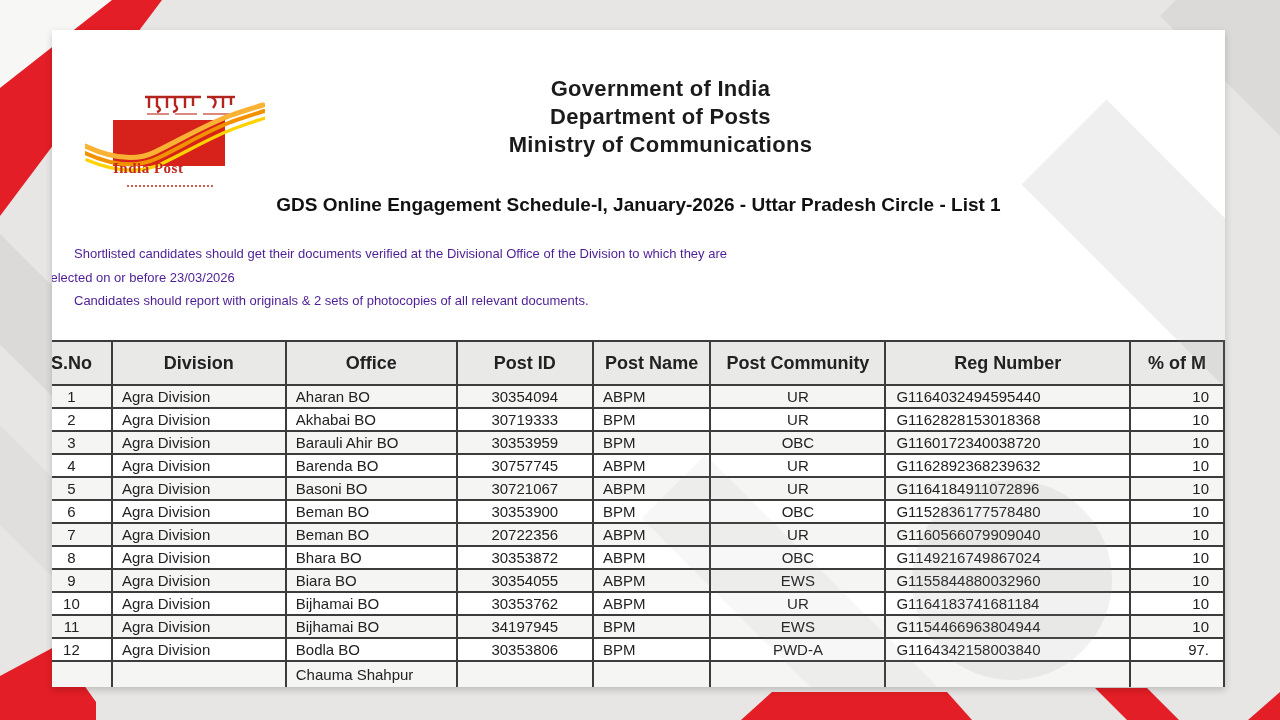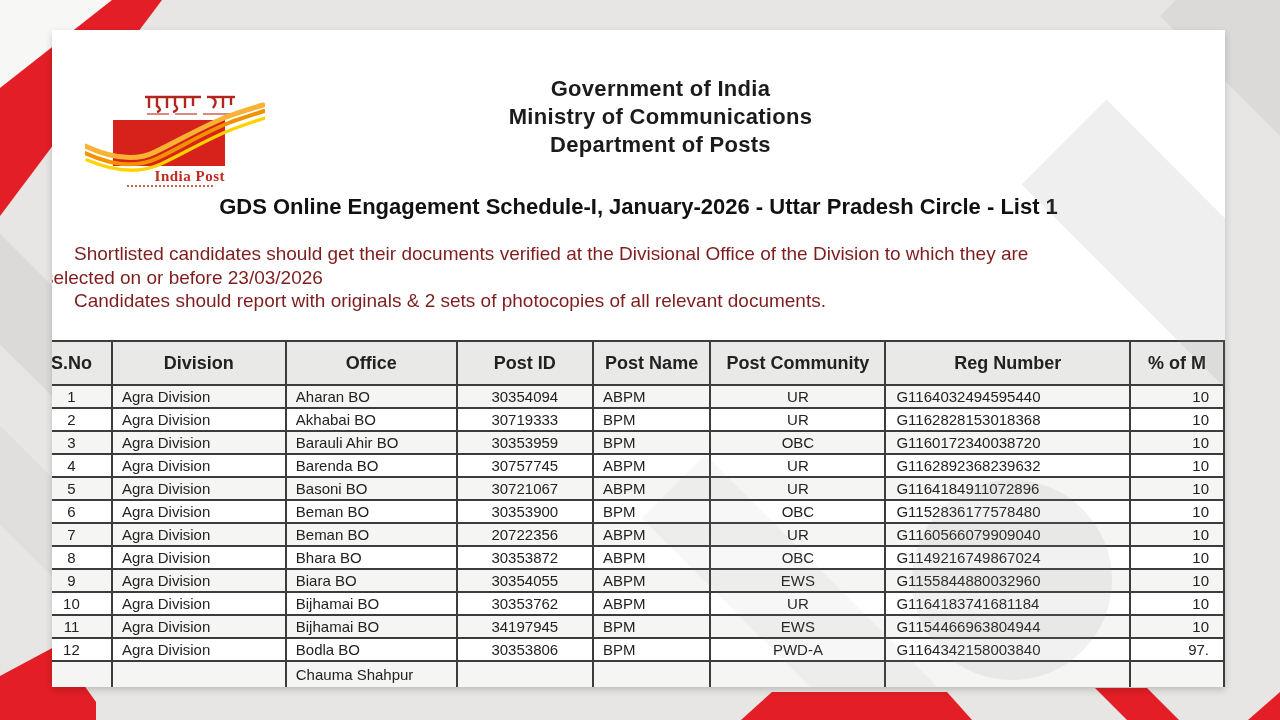--- a/index.html
+++ b/index.html
@@ -28,33 +28,33 @@
   .br-band{background:var(--accent_red);clip-path:polygon(1095px 688px,1147px 688px,1179px 720px,1127px 720px);}
   .br-corner{background:var(--accent_red);clip-path:polygon(1280px 692px,1280px 720px,1248px 720px);}
 
   
   .page{position:absolute;left:52px;top:30px;width:1173px;height:657px;background:var(--page_bg);
         overflow:hidden;box-shadow:0 3px 7px rgba(0,0,0,.18);}
 
   
   .logo{position:absolute;left:33px;top:58px;width:180px;height:130px;}
   .logo svg{position:absolute;left:0;top:0;}
-  .logo-name{position:absolute;left:28px;top:80px;width:112px;text-align:right;
+  .logo-name{position:absolute;left:28px;top:72px;width:112px;text-align:left;
              font-family:"Liberation Serif",serif;font-weight:bold;font-size:15px;
              color:var(--logo_text_red);letter-spacing:.5px;}
   .logo-tagline{position:absolute;left:42px;top:97px;width:86px;border-top:2px dotted #c0392b;opacity:.8;}
 
   
   .gov-block{position:absolute;left:0;top:45px;width:100%;text-align:center;
              font-weight:bold;font-size:22px;line-height:28px;color:var(--text_dark);letter-spacing:.3px;margin-left:22px;}
   .doc-title{position:absolute;left:0;top:164px;width:100%;text-align:center;
-             font-weight:bold;font-size:22px;color:#111;}
-
-  
-  .notes{position:absolute;left:0;top:212px;width:1140px;font-size:19px;line-height:23.5px;color:#7f1d1d;}
+             font-weight:bold;font-size:19px;color:#111;}
+
+  
+  .notes{position:absolute;left:0;top:212px;width:1140px;font-size:13px;line-height:23.5px;color:#4c1d95;}
   .notes .n1,.notes .n3{padding-left:22px;}
   .notes .n2{margin-left:-8px;}
 
   
   .tbl-wrap{position:absolute;left:-22px;top:310px;}
   table{border-collapse:collapse;table-layout:fixed;background:transparent;}
   th,td{border:2px solid var(--table_border);font-size:15px;color:#222;overflow:hidden;white-space:nowrap;}
   th{height:40px;background:var(--header_row_bg);font-weight:bold;text-align:center;font-size:18px;}
   td{height:19px;padding:1px 6px;background:#fff;}
   tbody tr:nth-child(odd) td{background:var(--stripe_bg);}
@@ -120,22 +120,22 @@
           <path d="M0,65 C26,77 52,80 73,70 C98,58 120,44 146,34 C160,29 170,26 179,23" stroke="#f39200" stroke-width="4"></path>
           <path d="M2,72 C28,83 54,86 76,76 C100,65 122,51 148,41 C161,36 171,33 180,30" stroke="#ffd200" stroke-width="3.4"></path>
         </g>
       </svg>
       <div class="logo-name">India Post</div>
       <div class="logo-tagline"></div>
     </div>
 
     <div class="gov-block">
       <div>Government of India</div>
+      <div>Department of Posts</div>
       <div>Ministry of Communications</div>
-      <div>Department of Posts</div>
     </div>
 
     <div class="doc-title">GDS Online Engagement Schedule-I, January-2026 - Uttar Pradesh Circle - List 1</div>
 
     <div class="notes">
       <div class="n1">Shortlisted candidates should get their documents verified at the Divisional Office of the Division to which they are</div>
       <div class="n2">selected on or before 23/03/2026</div>
       <div class="n3">Candidates should report with originals &amp; 2 sets of photocopies of all relevant documents.</div>
     </div>
 

